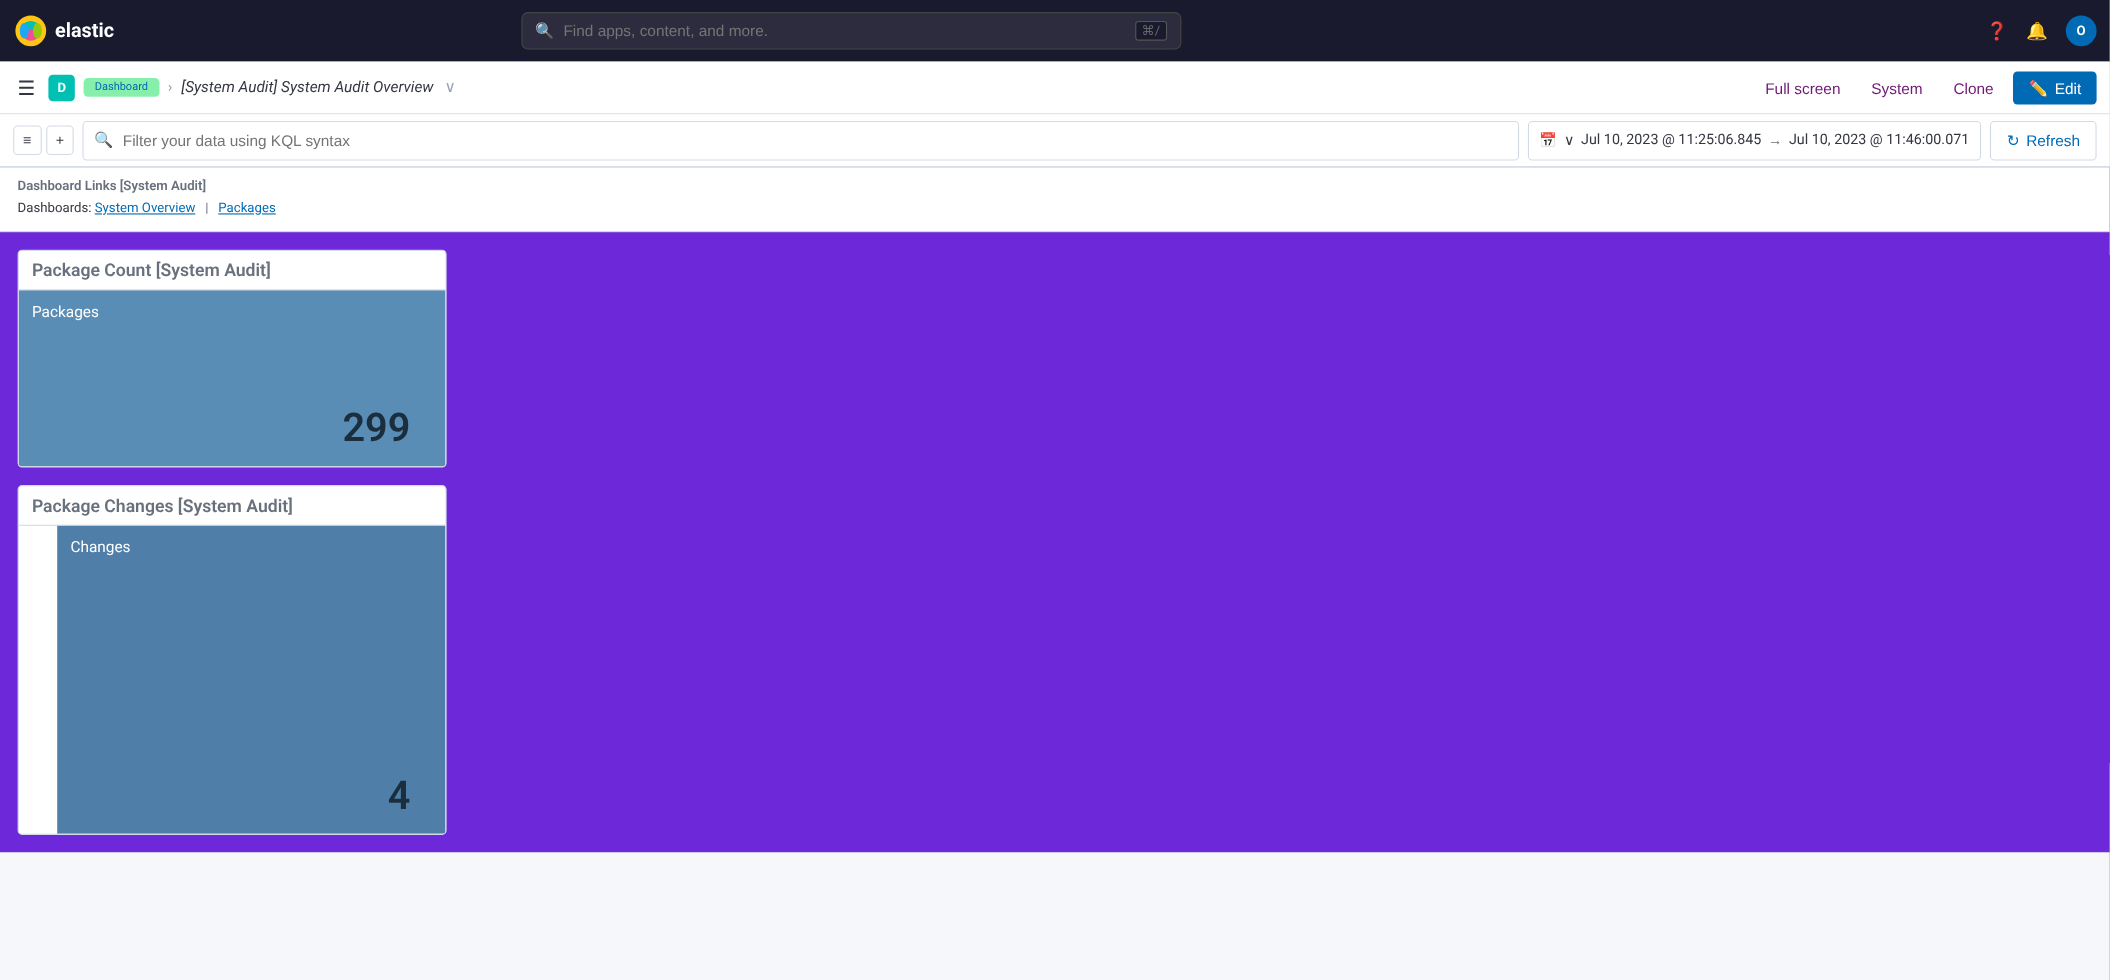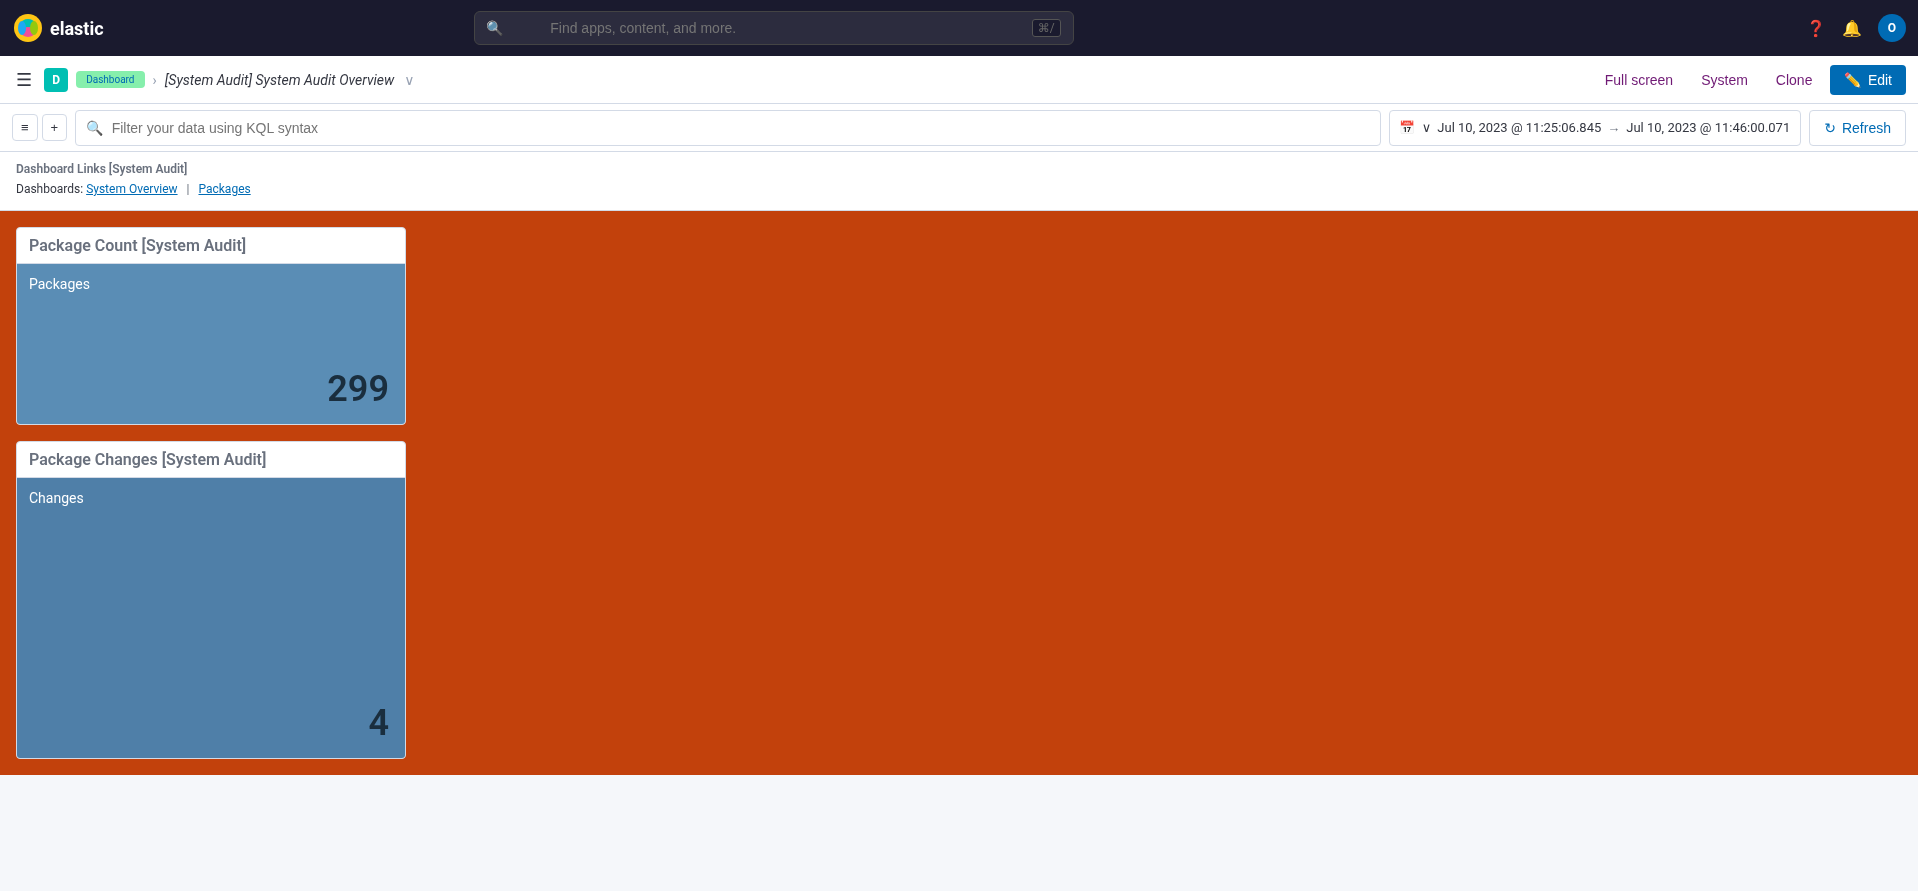--- a/index.html
+++ b/index.html
@@ -238,21 +238,21 @@
       color: #006bb4;
       font-size: 14px;
       display: flex;
       align-items: center;
       gap: 6px;
     }
 
     
     .content-area {
       padding: 0;
-      background: #c2410c;
+      background: #6d28d9;
     }
 
     
     .dashboard-links-panel {
       background: white;
       border-bottom: 1px solid #d3dae6;
       padding: 10px 16px 14px;
     }
     .panel-title {
       font-size: 12px;
@@ -305,50 +305,51 @@
       padding: 12px;
     }
     .widget-label {
       color: white;
       font-size: 14px;
       font-weight: 400;
     }
     .widget-value {
       position: absolute;
       bottom: 14px;
-      right: 16px;
+      right: 32px;
       font-size: 36px;
       font-weight: 600;
       color: #1a2e3e;
     }
     .widget-content-changes {
       background: #4f7fa8;
       position: relative;
       height: 280px;
       padding: 12px;
+      margin-left: 35px;
     }
   </style>
 </head>
 <body>
 
 <div class="top-nav">
   <div class="elastic-logo">
     <svg class="elastic-logo-icon" viewBox="0 0 32 32">
       <circle cx="16" cy="16" r="14" fill="#FEC514"></circle>
       <ellipse cx="16" cy="12" rx="7" ry="5" fill="#00BFB3"></ellipse>
       <ellipse cx="16" cy="20" rx="7" ry="5" fill="#F04E98"></ellipse>
       <ellipse cx="10" cy="16" rx="4" ry="7" fill="#1BA9F5"></ellipse>
       <ellipse cx="22" cy="16" rx="4" ry="7" fill="#93C90E"></ellipse>
     </svg>
     <span>elastic</span>
   </div>
 
   <div class="search-bar">
     <span style="color:#888;">🔍</span>
-    <input type="text" style="color: rgb(170, 170, 170); margin-left: 38px;" placeholder="Find apps, content, and more.">
+    <input type="text" style="color: rgb(170, 170, 170);" placeholder="Find apps, content, and more.">
     <span class="search-shortcut">⌘/</span>
   </div>
 
   <div class="nav-icons">
     <span class="nav-icon">❓</span>
     <span class="nav-icon">🔔</span>
     <div class="user-avatar">O</div>
   </div>
 </div>
 

